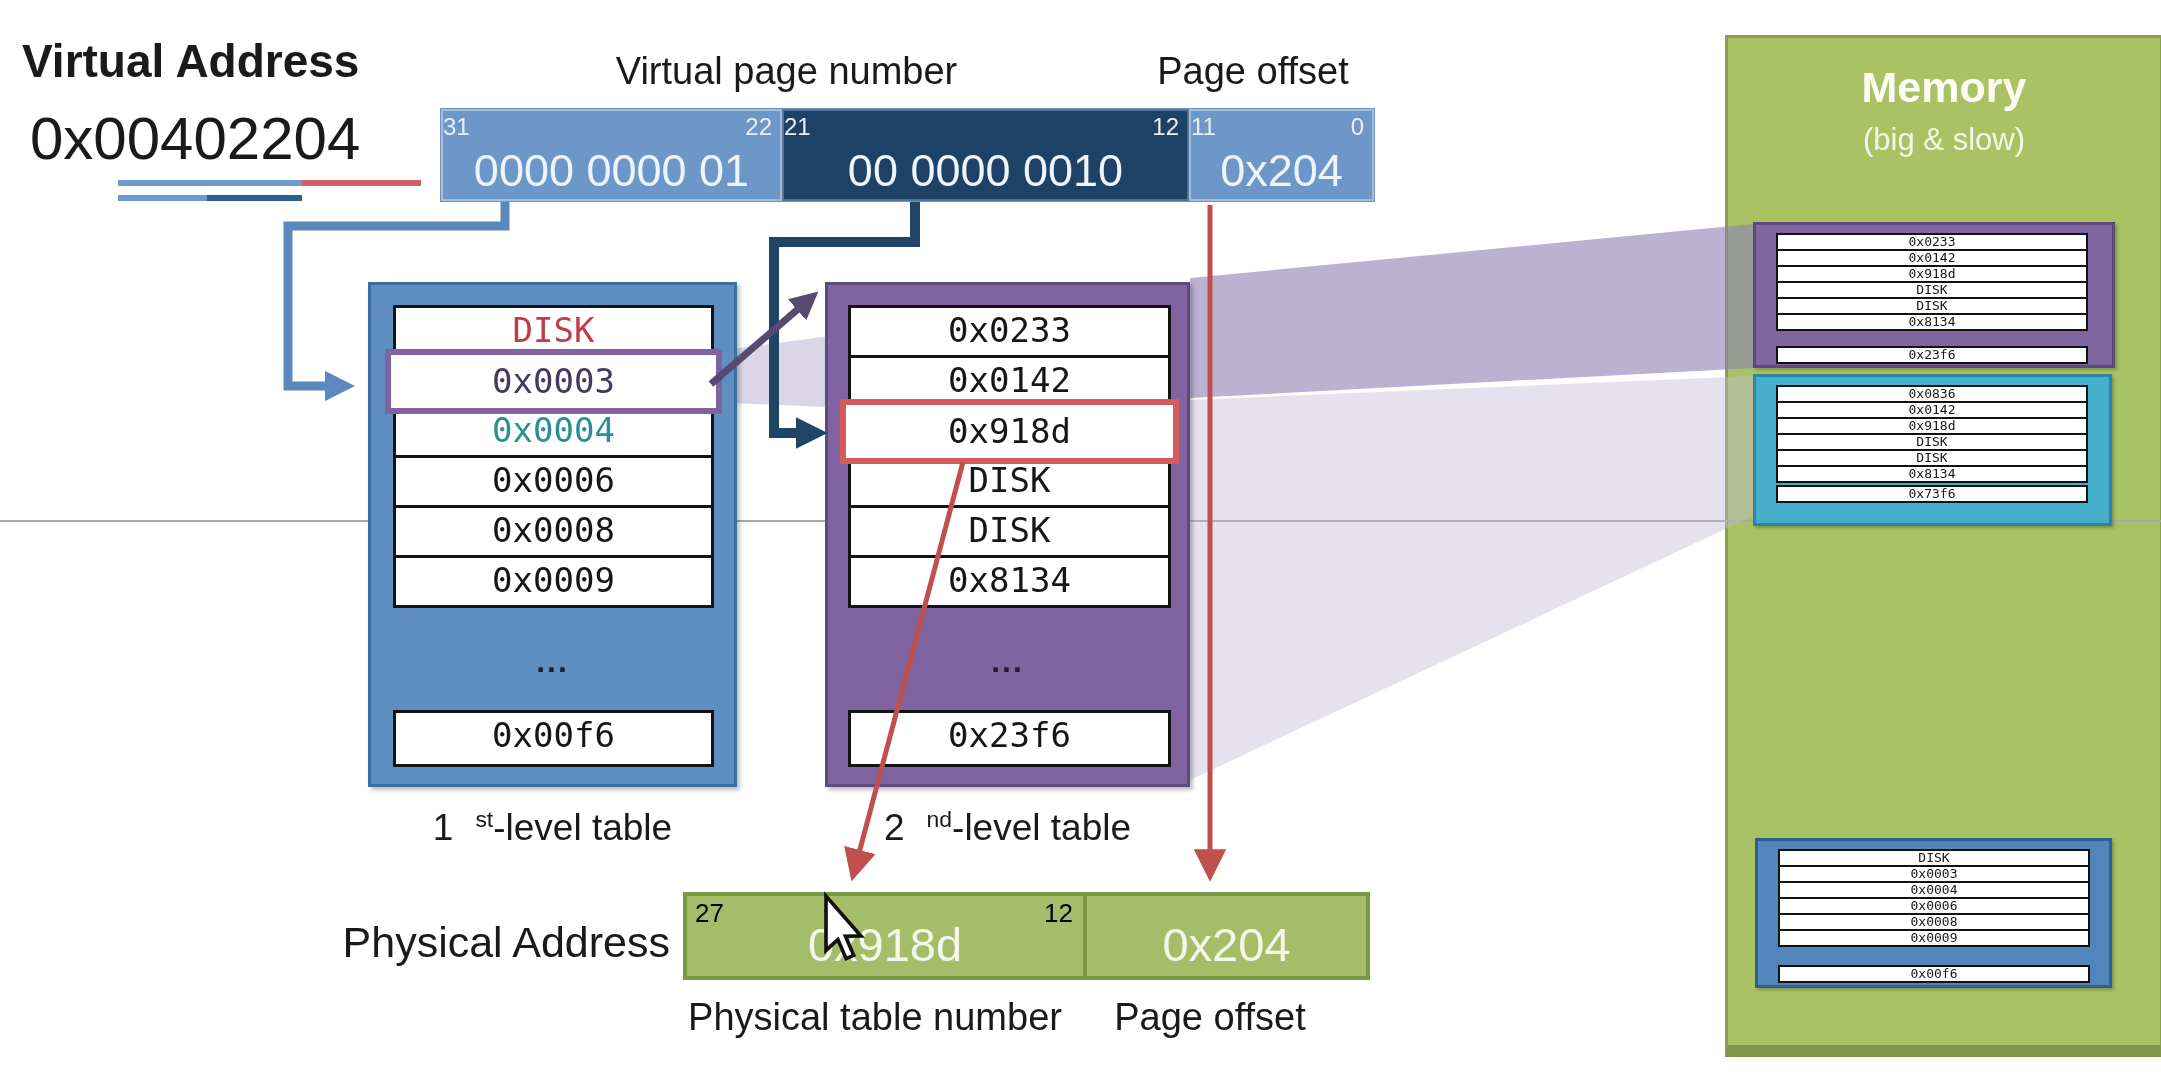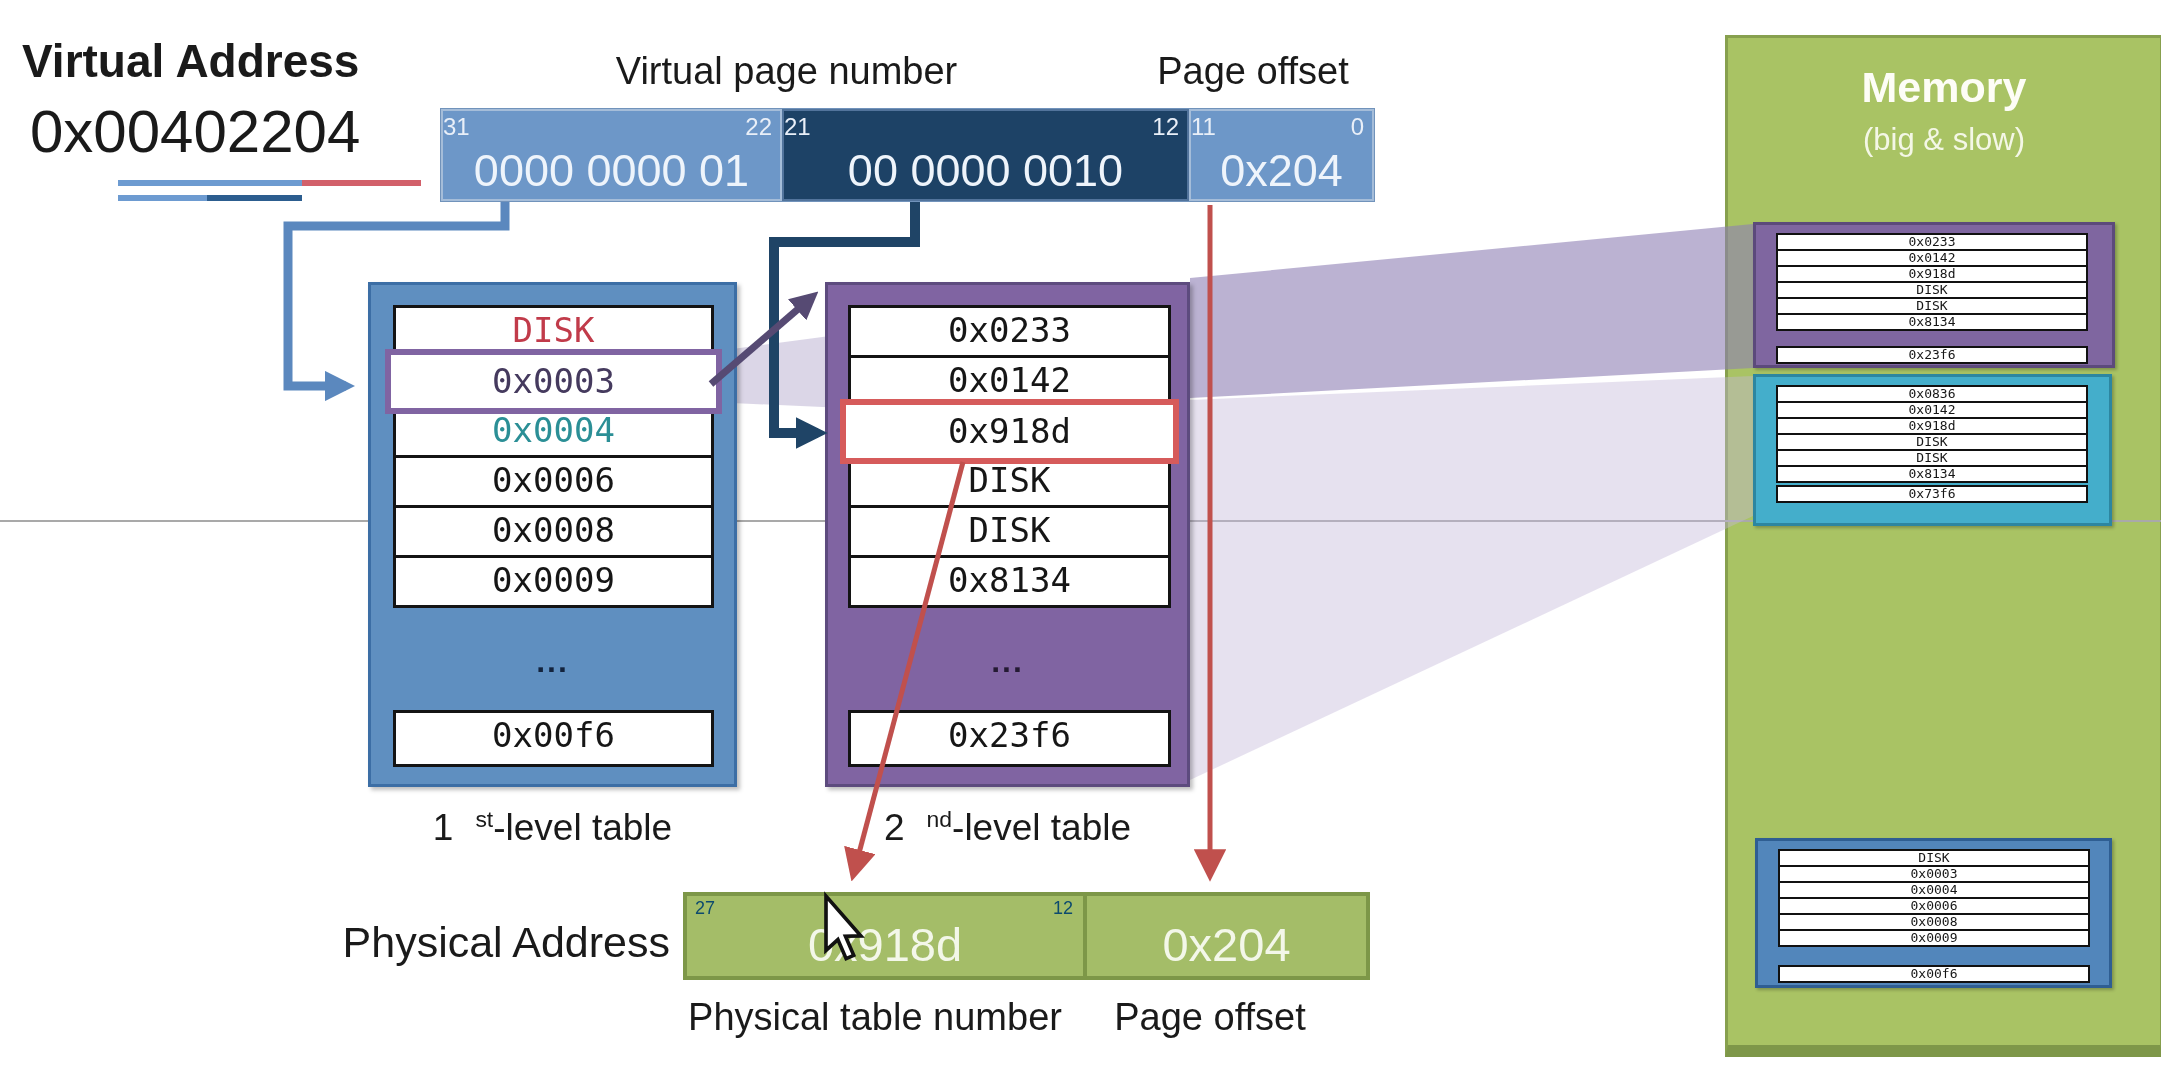--- a/index.html
+++ b/index.html
@@ -3,21 +3,21 @@
 <meta charset="utf-8">
 <style>
   html,body{margin:0;padding:0;background:#fff;}
   #canvas{position:relative;width:2161px;height:1075px;background:#ffffff;overflow:hidden;
           font-family:"Liberation Sans","DejaVu Sans",sans-serif;color:#1a1a1a;}
   .abs{position:absolute;}
   .z4{z-index:4;}
 
   
   .va-title{left:22px;top:34px;font-size:46px;font-weight:bold;letter-spacing:0px;}
-  .va-value{left:30px;top:97px;font-size:60px;}
+  .va-value{left:30px;top:104px;font-size:60px;}
   .ul{position:absolute;height:6px;}
 
   
   .vpn-label{left:440px;top:50px;width:693px;text-align:center;font-size:38px;}
   .off-label{left:1123px;top:50px;width:260px;text-align:center;font-size:38px;}
   .addr-box{left:440px;top:108px;width:933px;height:92px;display:flex;border:1px solid #7193bb;}
   .seg{position:relative;border:2px solid #a5bdd9;box-sizing:border-box;}
   .seg-light{background:#6d97c8;}
   .seg-dark{background:#1d4266;border-color:#52749c;}
   .bit{position:absolute;top:2px;font-size:24px;color:#e9eff8;}
@@ -44,21 +44,21 @@
   .c-purpletxt{color:#453a5e;}
   .c-teal{color:#2b8f96;}
 
   
   .pa-title{left:240px;top:918px;width:430px;text-align:right;font-size:43px;}
   .pa-title b{font-weight:normal;text-align:center;}
   .pa-box{left:683px;top:892px;width:687px;height:88px;background:#a4bd68;border:4px solid #7d9748;display:flex;box-sizing:border-box;}
   .pa-seg{position:relative;height:100%;}
   .pa-seg-l{width:400px;border-right:4px solid #7d9748;box-sizing:border-box;}
   .pa-seg-r{flex:1;}
-  .pa-bit{position:absolute;top:2px;font-size:18px;color:#0c4a6e;}
+  .pa-bit{position:absolute;top:2px;font-size:26px;color:#000000;}
   .pa-val{position:absolute;bottom:4px;width:100%;text-align:center;font-size:47px;color:#f3f7e9;}
   .ppn-label{left:640px;top:996px;width:470px;text-align:center;font-size:38px;}
   .poff-label{left:1082px;top:996px;width:256px;text-align:center;font-size:38px;}
 
   
   .mem{left:1725px;top:35px;width:432px;height:1007px;background:#a9c364;border:3px solid #87a04e;border-bottom:12px solid #7e9749;box-sizing:content-box;z-index:1;}
   .mem-title{position:absolute;top:25px;width:100%;text-align:center;font-size:43px;font-weight:bold;color:#fdfdf6;}
   .mem-sub{position:absolute;top:84px;width:100%;text-align:center;font-size:31px;color:#f4f7e6;}
   .mini{box-sizing:border-box;box-shadow:2px 2px 3px rgba(0,0,0,.25);}
   .mini-purple{left:1753px;top:222px;width:362px;height:146px;background:#7f66a0;border:3px solid #5c4a7b;}

